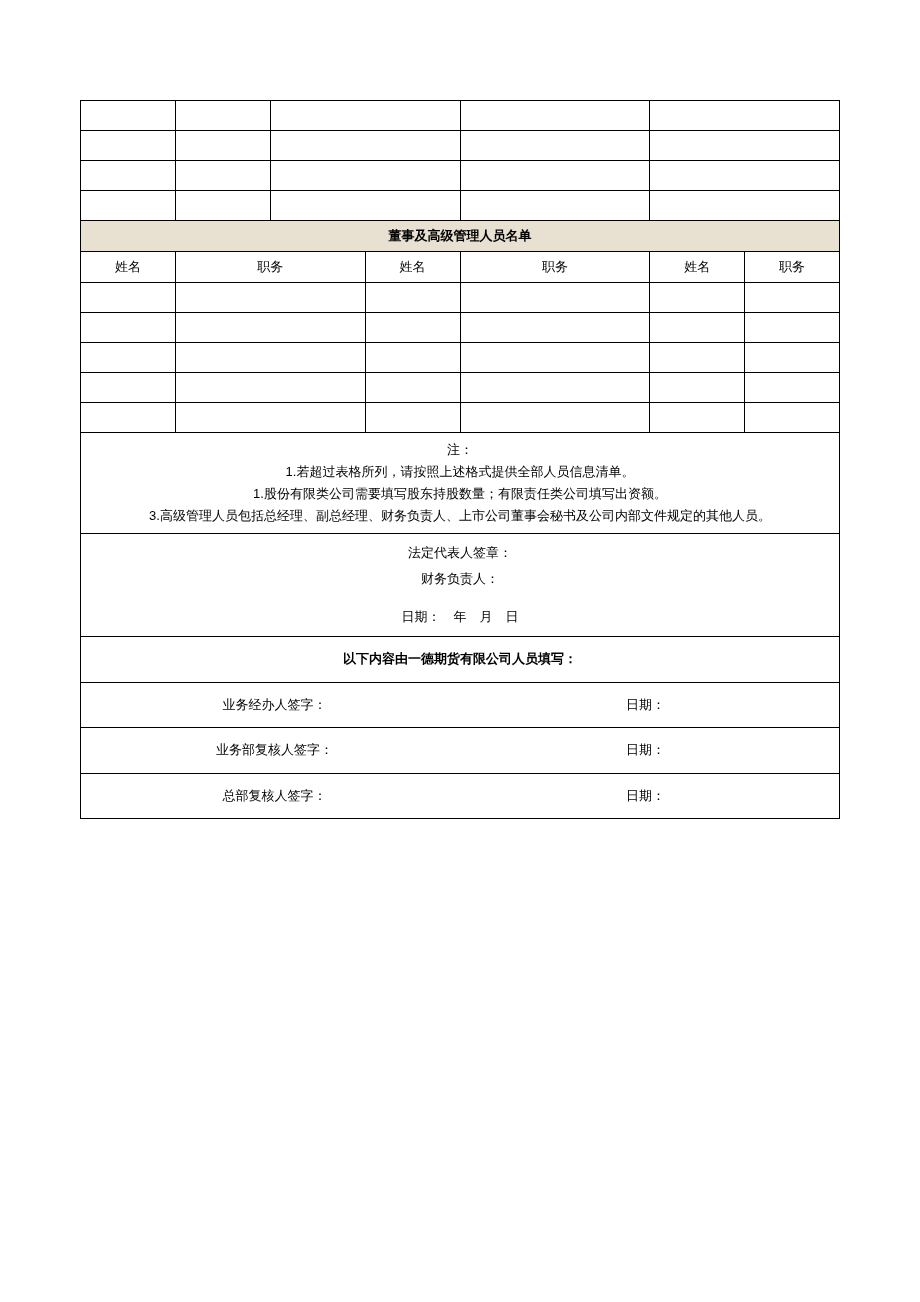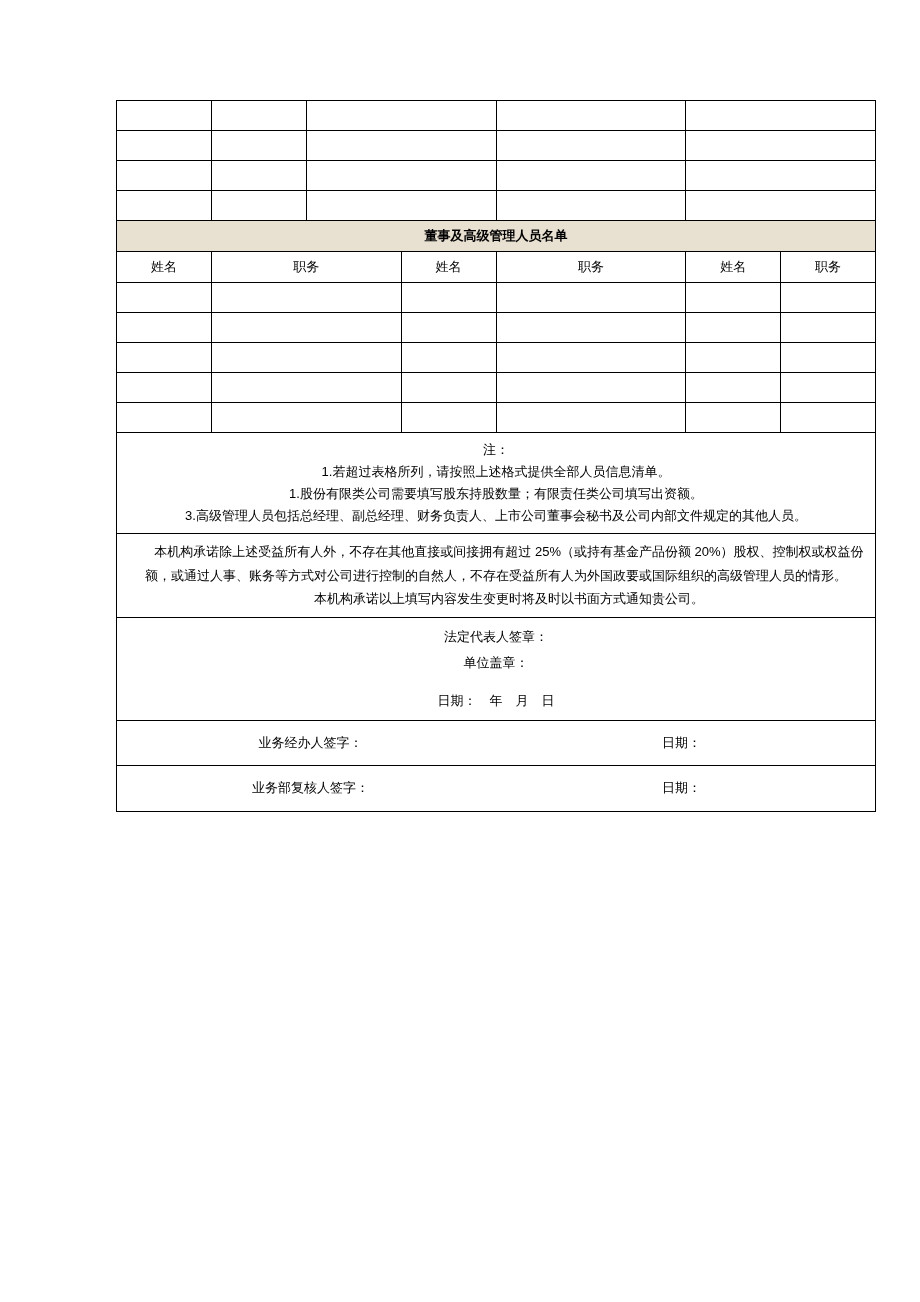--- a/index.html
+++ b/index.html
@@ -7,21 +7,20 @@
       font-family: "Microsoft YaHei", SimSun, sans-serif;
       font-size: 13px;
       background: #fff;
       padding: 100px 80px;
       color: #000;
     }
     .main-table {
       border-collapse: collapse;
       width: 100%;
       table-layout: fixed;
-      margin-left: 36px;
     }
     .main-table td, .main-table th {
       border: 1px solid #000;
       padding: 6px 8px;
       vertical-align: middle;
       height: 30px;
       text-align: center;
     }
     .section-header {
       background: #e8e0d0;
@@ -147,50 +146,55 @@
   <tr>
     <td colspan="8" class="note-cell">
       <div>注：</div>
       <div>1.若超过表格所列，请按照上述格式提供全部人员信息清单。</div>
       <div>1.股份有限类公司需要填写股东持股数量；有限责任类公司填写出资额。</div>
       <div>3.高级管理人员包括总经理、副总经理、财务负责人、上市公司董事会秘书及公司内部文件规定的其他人员。</div>
     </td>
   </tr>
 
 
-  <tr>
-    <td colspan="8" class="declaration-cell">
-      <div style="text-indent:2em"><span>本机构承诺除上述受益所有人外，不存在其他直接或间接拥有超过 25%（或持有基金产品份额 20%）股权、控制权或权益份额，或通过人事、账务等方式对公司进行控制的自然人，不存在受益所有人为外国政要或国际组织的高级管理人员的情形。</span></div>
-      <div class="indent">本机构承诺以上填写内容发生变更时将及时以书面方式通知贵公司。</div>
-    </td>
-  </tr>
 
   <tr>
     <td colspan="8" class="sign-block" style="border-bottom:none;">
       <div>法定代表人签章：</div>
-      <div>单位盖章：</div>
+      <div>财务负责人：</div>
     </td>
   </tr>
   <tr>
     <td colspan="8" class="sign-block" style="border-top:none;font-family:Liberation Serif, serif;">
       <span>日期：</span>&nbsp;&nbsp;&nbsp;&nbsp;<span>年 月 日</span>
     </td>
   </tr>
 
+  <tr>
+    <td colspan="8" class="footer-cell bold">以下内容由一德期货有限公司人员填写：</td>
+  </tr>
 
   <tr>
     <td colspan="8" class="footer-cell">
       <div class="footer-row">
         <div class="left">业务经办人签字：</div>
         <div class="right">日期：</div>
       </div>
     </td>
   </tr>
   <tr>
     <td colspan="8" class="footer-cell">
       <div class="footer-row">
         <div class="left">业务部复核人签字：</div>
         <div class="right">日期：</div>
       </div>
     </td>
   </tr>
+  <tr>
+    <td colspan="8" class="footer-cell">
+      <div class="footer-row">
+        <div class="left">总部复核人签字：</div>
+        <div class="right">日期：</div>
+      </div>
+    </td>
+  </tr>
 </tbody>
   </table>
 
 </body></html>

